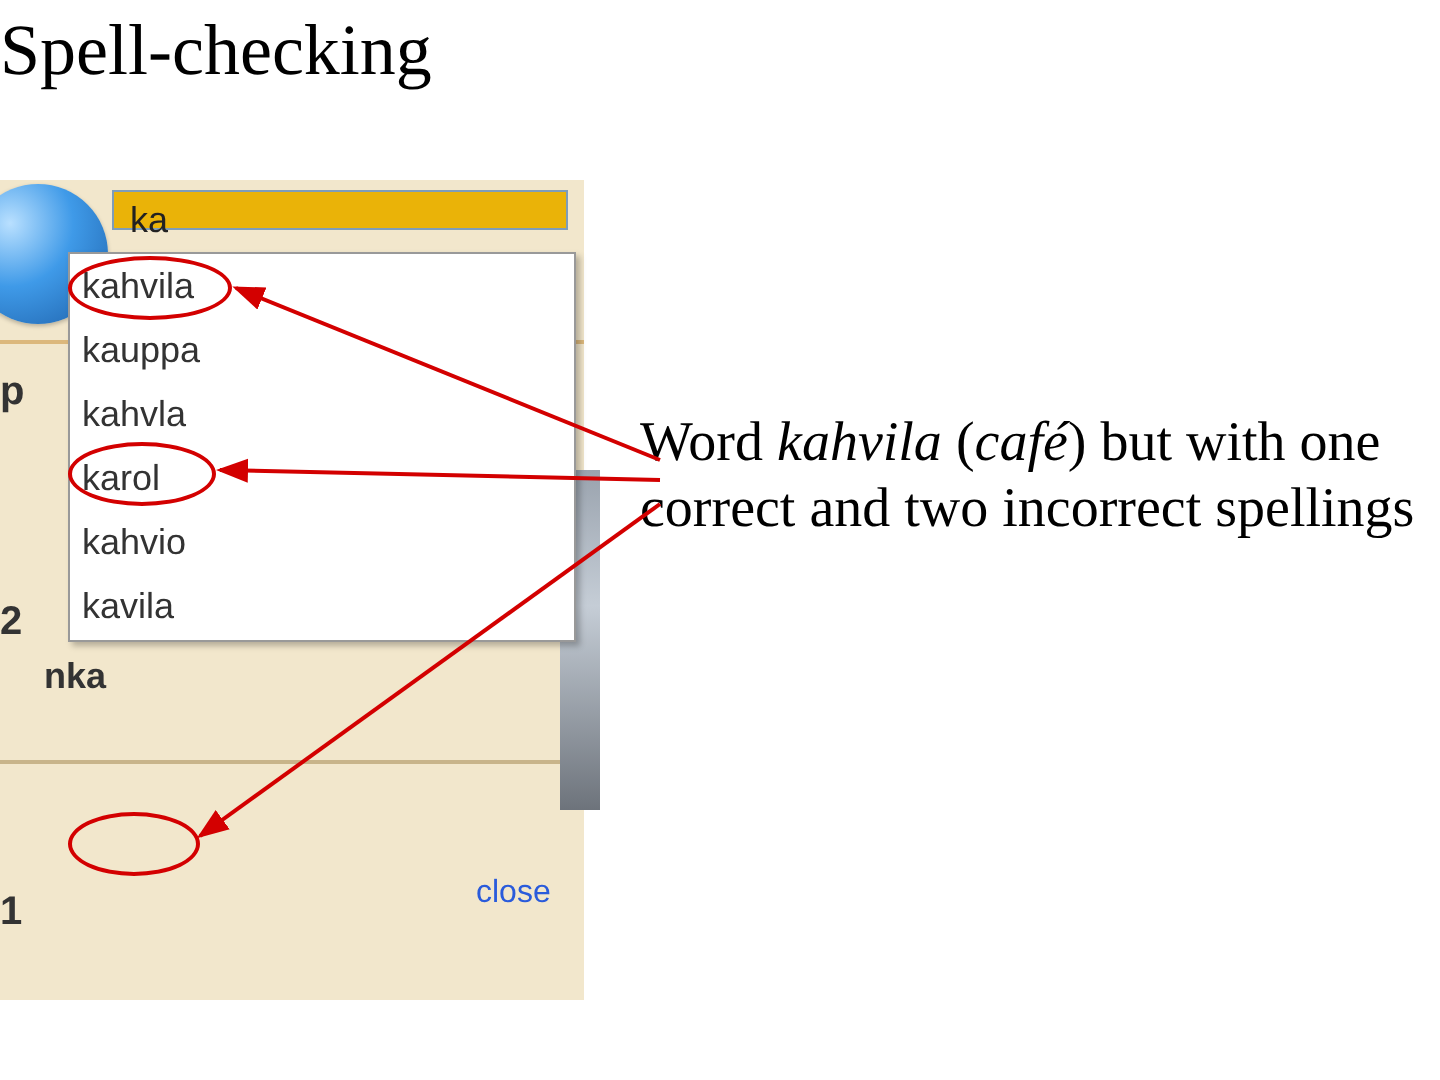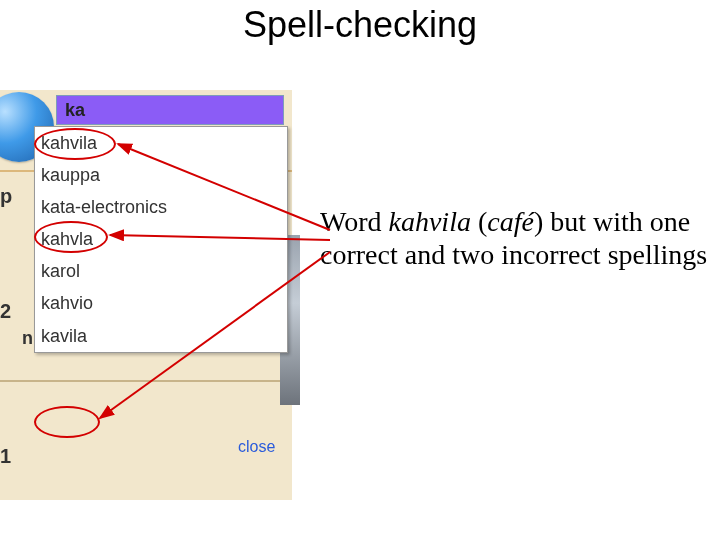--- a/index.html
+++ b/index.html
@@ -9,22 +9,21 @@
     height: 540px;
     background: #fff;
     font-family: Verdana, Arial, sans-serif;
     overflow: hidden;
   }
   .title {
     position: absolute;
     top: 4px;
     left: 0;
     width: 720px;
-    text-align: center;
-    font-family: Liberation Sans, sans-serif;
+    font-family: Liberation Serif, serif;
     font-size: 36px;
     color: #000;
   }
   
   .map-bg {
     position: absolute;
     left: 0;
     top: 90px;
     width: 292px;
     height: 410px;
@@ -98,29 +97,28 @@
     width: 20px;
     height: 170px;
     background: linear-gradient(#9aa3ae, #c5cdd6 40%, #6d737b);
   }
   
   .search-field {
     position: absolute;
     left: 56px;
     top: 95px;
     width: 228px;
-    height: 30px;
+    height: 20px;
     border: 1px solid #7e9db9;
-    background: #8b5cf6;
+    background: #eab308;
     font-size: 18px;
     color: #222;
     padding-left: 8px;
     box-sizing: border-box;
     line-height: 28px;
-    font-weight: bold;
   }
   
   .dropdown {
     position: absolute;
     left: 34px;
     top: 126px;
     width: 252px;
     border: 1px solid #999;
     background: #fff;
     box-shadow: 2px 2px 3px rgba(0,0,0,0.25);
@@ -186,21 +184,20 @@
 
 <div class="photo"></div>
 
 <div class="blue-circle"></div>
 
 <div class="search-field">ka</div>
 
 <div class="dropdown">
   <div class="item">kahvila</div>
   <div class="item">kauppa</div>
-  <div class="item">kata-electronics</div>
   <div class="item">kahvla</div>
   <div class="item">karol</div>
   <div class="item">kahvio</div>
   <div class="item">kavila</div>
 </div>
 
 <span class="close-link">close</span>
 
 <div class="caption">
   <span>Word </span><span class="ital">kahvila</span><span> (</span><span class="ital">café</span><span>) but with one correct and two incorrect spellings</span>

